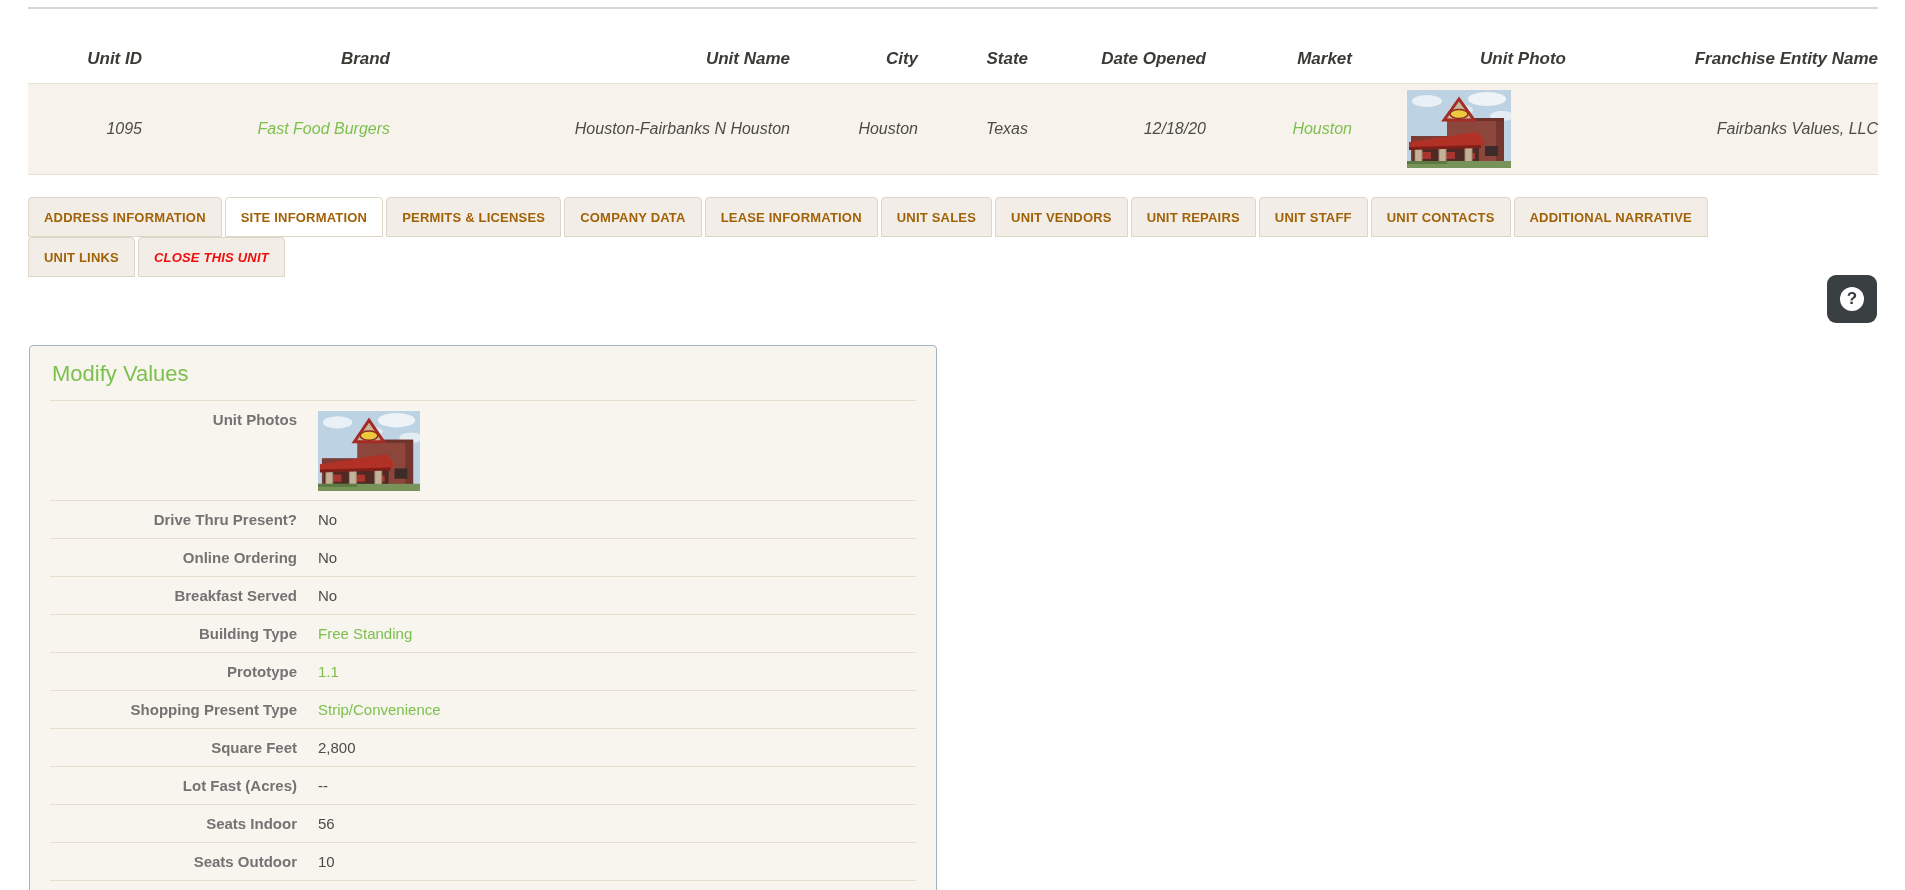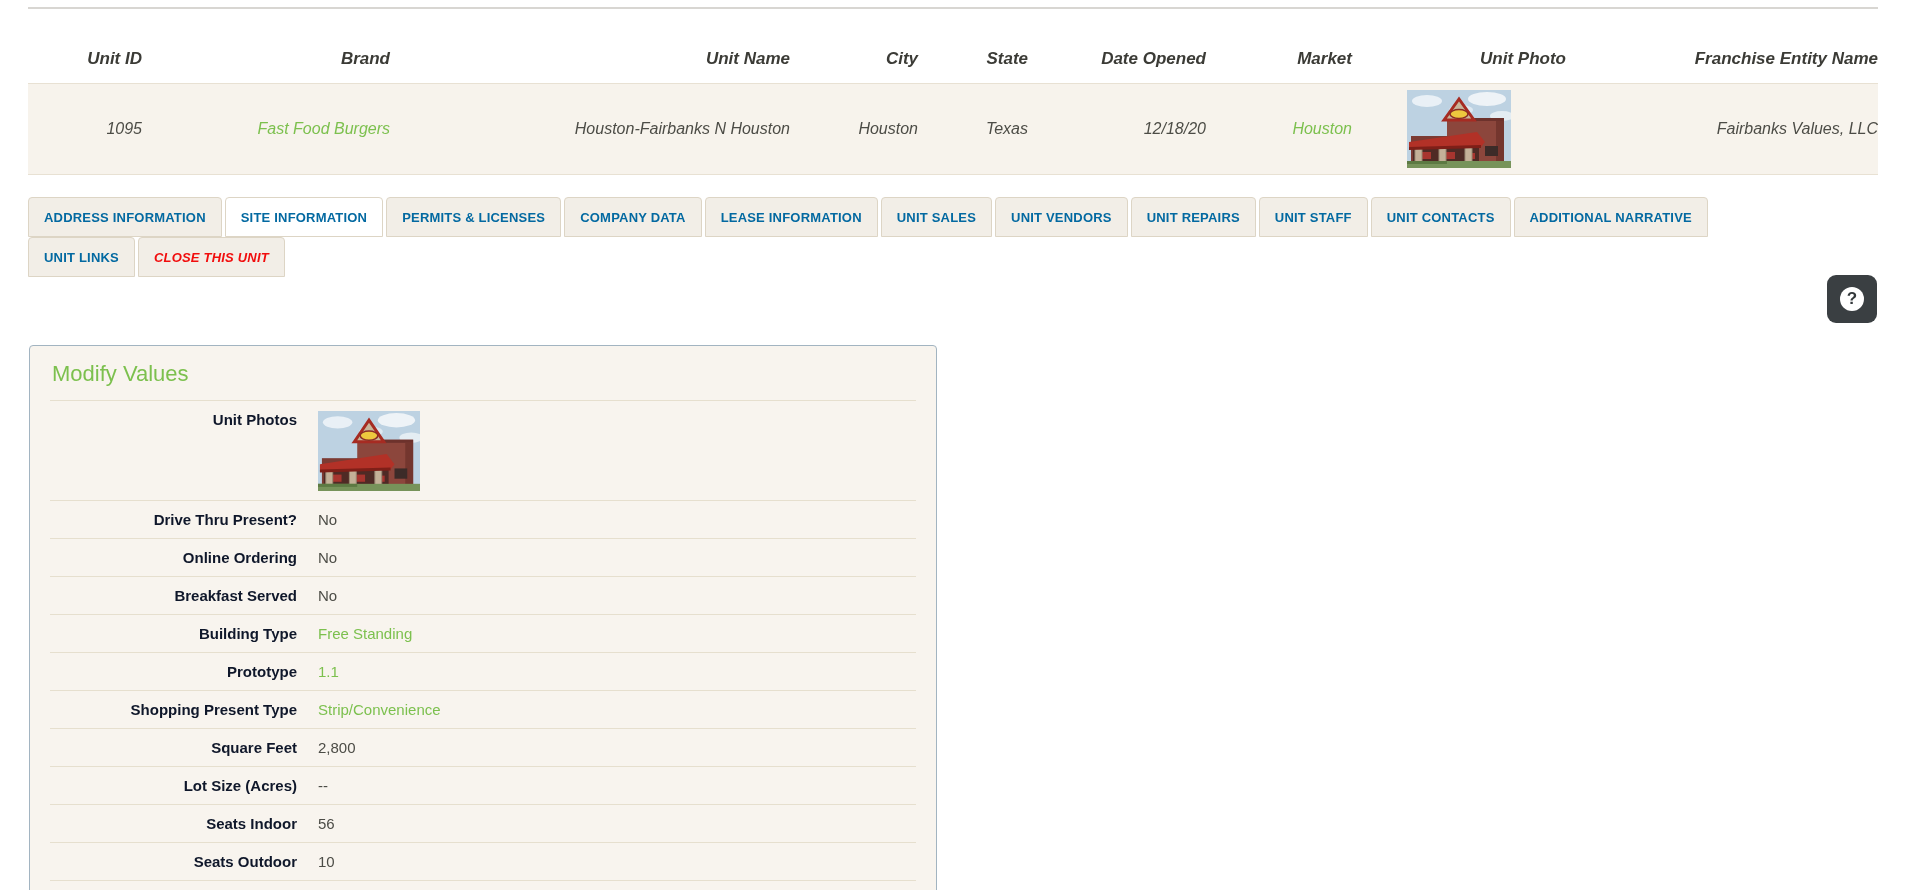--- a/index.html
+++ b/index.html
@@ -25,21 +25,21 @@
   }
   .glink { color:#7cc04e; cursor:pointer; text-decoration:none; }
   .unit-photo { width:104px; height:78px; display:block; margin:0 auto; cursor:pointer; }
 
   
   .tabs { margin:22px 0 0 28px; width:1845px; }
   .tabrow { display:flex; }
   .tab {
     background:#f2eee7; border:1px solid #ddd5c5; border-radius:4px 4px 0 0;
     padding:12px 15px 11px; margin-right:3px; white-space:nowrap;
-    font-size:13px; font-weight:bold; letter-spacing:.2px; color:#0369a1; cursor:pointer;
+    font-size:13px; font-weight:bold; letter-spacing:.2px; color:#a16207; cursor:pointer;
   }
   .tab.active { background:#ffffff; }
   .tab.danger { color:#f10d0d; font-style:italic; }
 
   
   .help-btn {
     position:absolute; left:1827px; top:275px; width:50px; height:48px;
     background:#3a3f42; border-radius:9px; cursor:pointer;
     display:flex; align-items:center; justify-content:center;
   }
@@ -53,21 +53,21 @@
     margin:68px 0 0 29px; width:908px; background:#f8f4ee;
     border:1px solid #a2b4c1; border-radius:4px; padding-bottom:6px;
   }
   .panel-head { padding:15px 22px 13px; }
   .modify-link { color:#7cc04e; font-size:22px; cursor:pointer; }
   .prow {
     display:flex; align-items:center; margin:0 20px;
     border-top:1px solid #e6dfce; padding:10px 0; font-size:15px;
   }
   .prow.photo { align-items:flex-start; padding:10px 0 9px; }
-  .plabel { width:247px; flex:none; text-align:right; font-weight:bold; color:#0f172a; }
+  .plabel { width:247px; flex:none; text-align:right; font-weight:bold; color:#737373; }
   .pvalue { margin-left:21px; color:#4c4c46; }
   .pvalue.green { color:#7cc04e; }
   .panel .unit-photo { margin:0; width:102px; height:80px; }
   .hidden-defs { position:absolute; width:0; height:0; overflow:hidden; }
 </style>
 </head>
 <body>
 
 <svg class="hidden-defs" aria-hidden="true">
   <symbol id="storefront" viewBox="0 0 104 78" preserveAspectRatio="none">
@@ -189,21 +189,21 @@
   </div>
   <div class="prow">
     <div class="plabel">Shopping Present Type</div>
     <div class="pvalue green">Strip/Convenience</div>
   </div>
   <div class="prow">
     <div class="plabel">Square Feet</div>
     <div class="pvalue">2,800</div>
   </div>
   <div class="prow">
-    <div class="plabel">Lot Size (Acres)</div>
+    <div class="plabel">Lot Fast (Acres)</div>
     <div class="pvalue">--</div>
   </div>
   <div class="prow">
     <div class="plabel">Seats Indoor</div>
     <div class="pvalue">56</div>
   </div>
   <div class="prow">
     <div class="plabel">Seats Outdoor</div>
     <div class="pvalue">10</div>
   </div>

